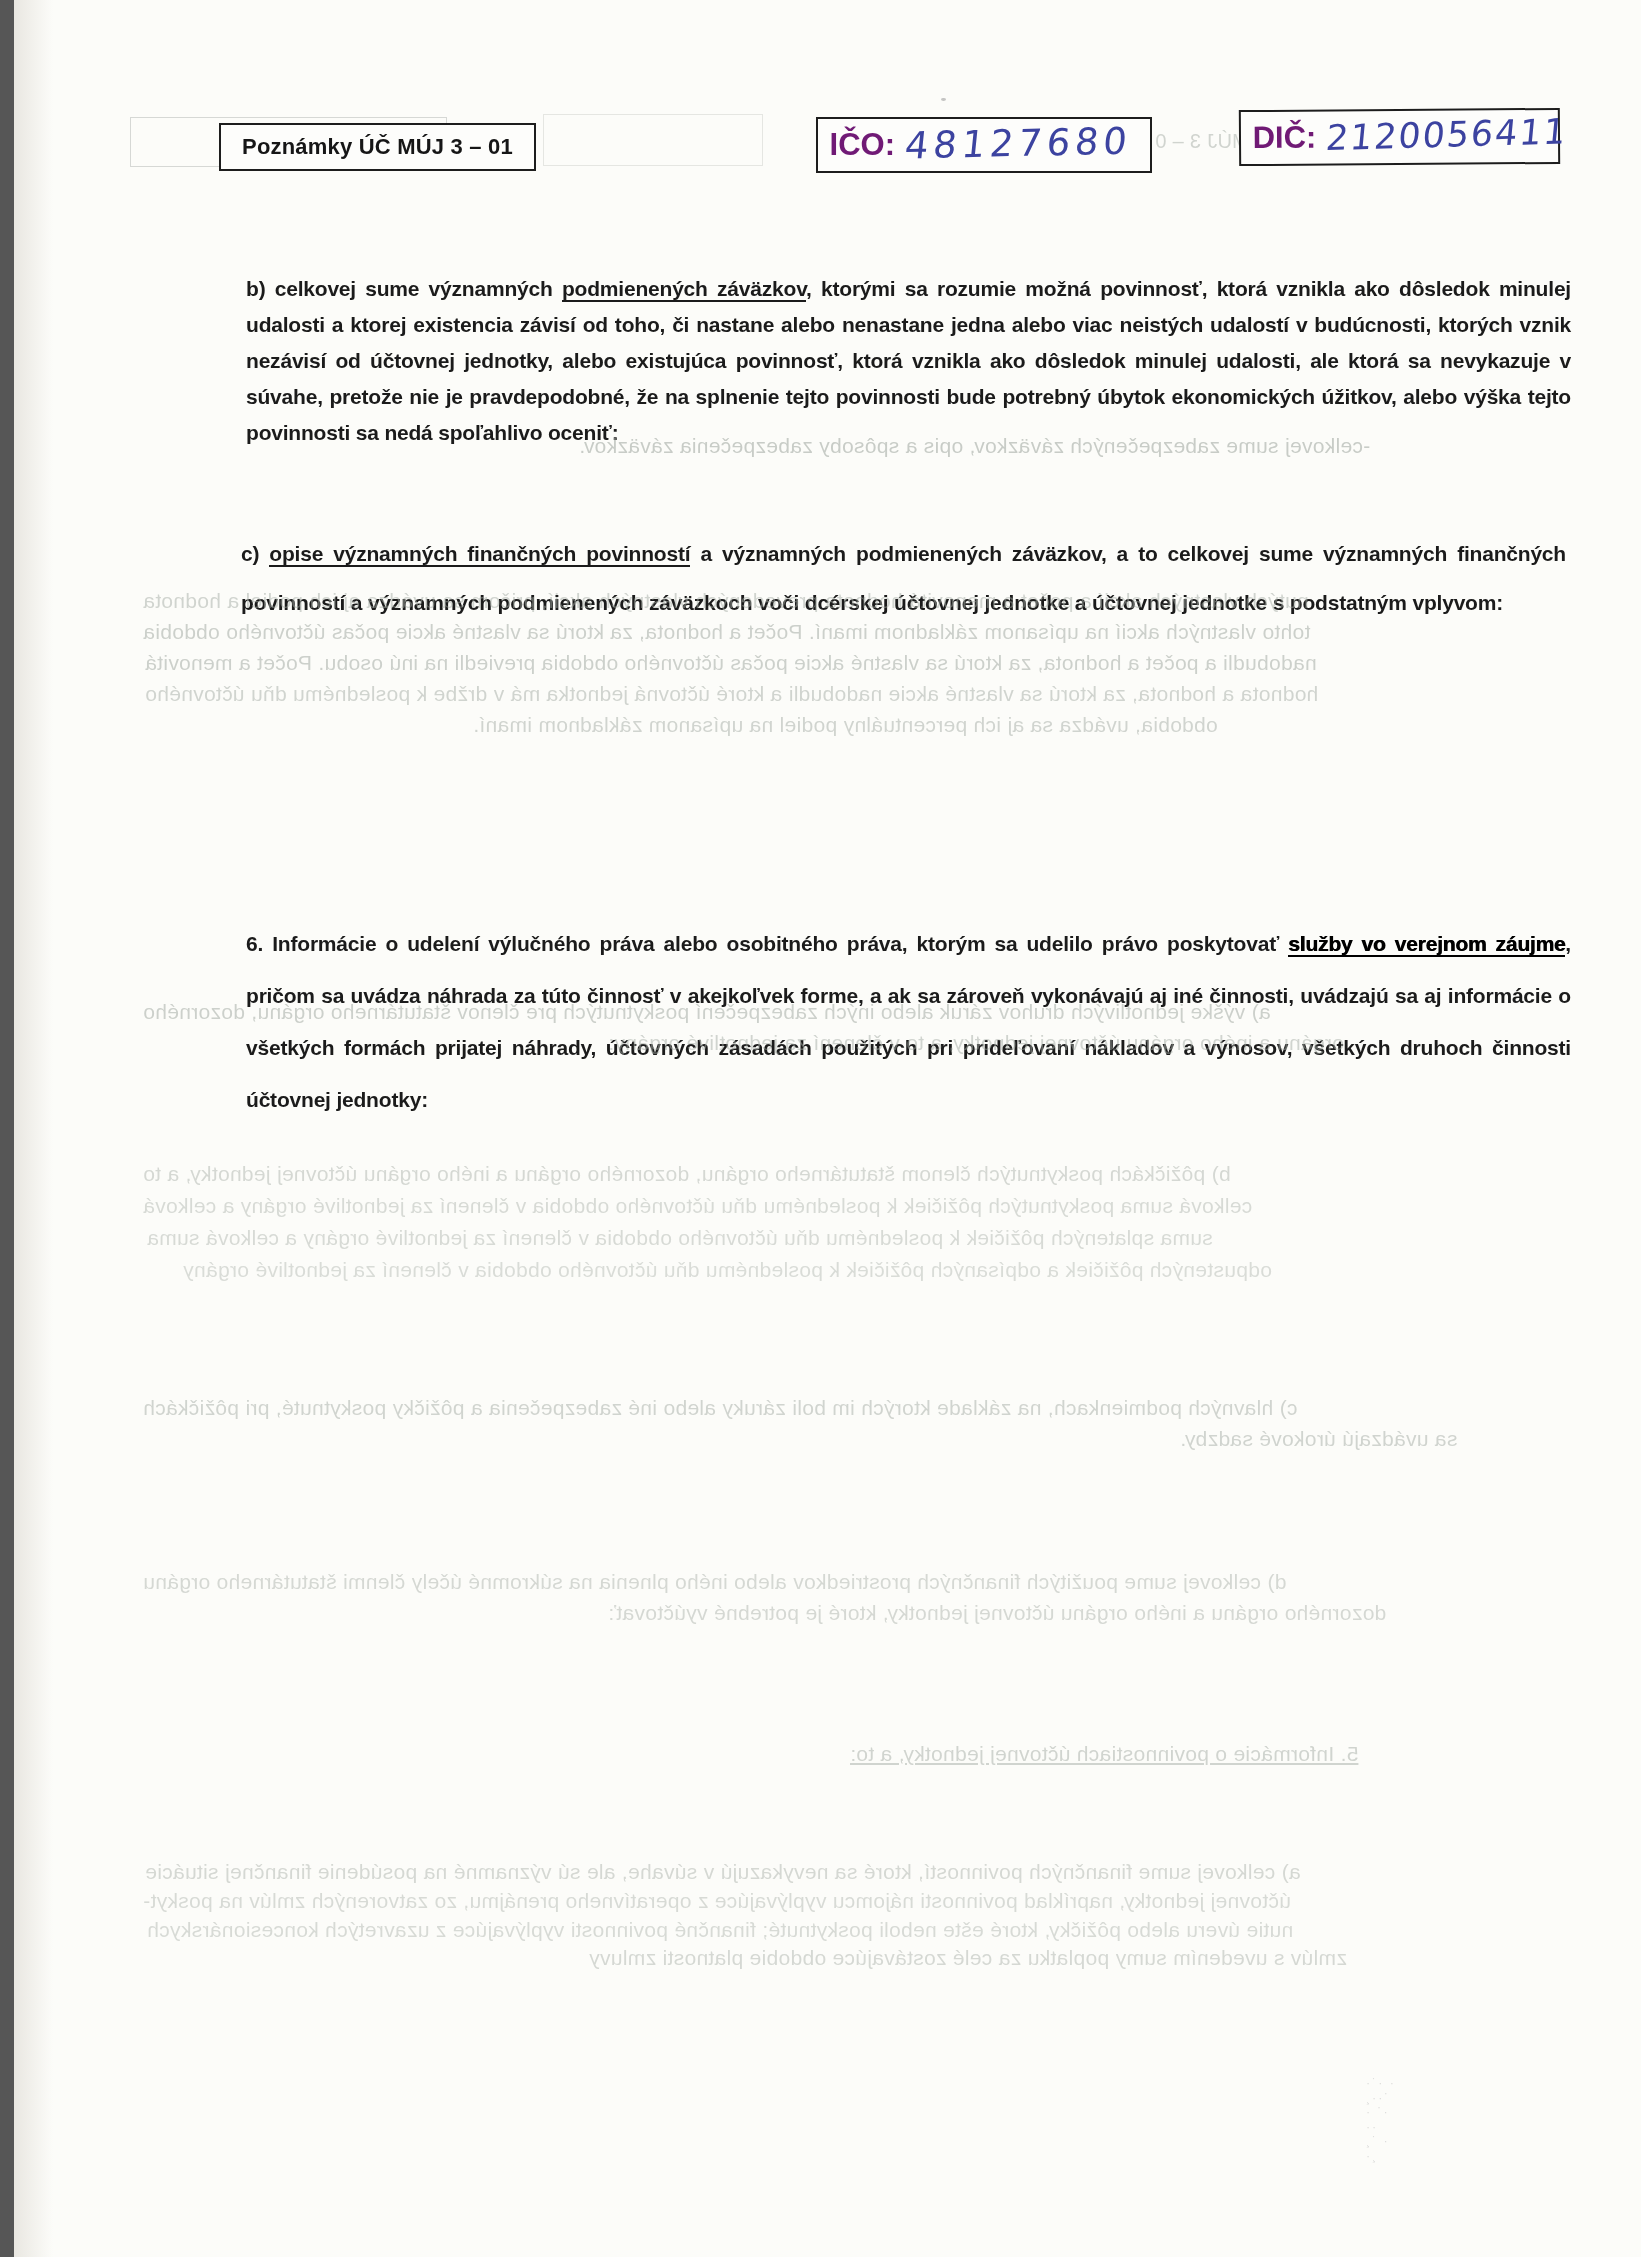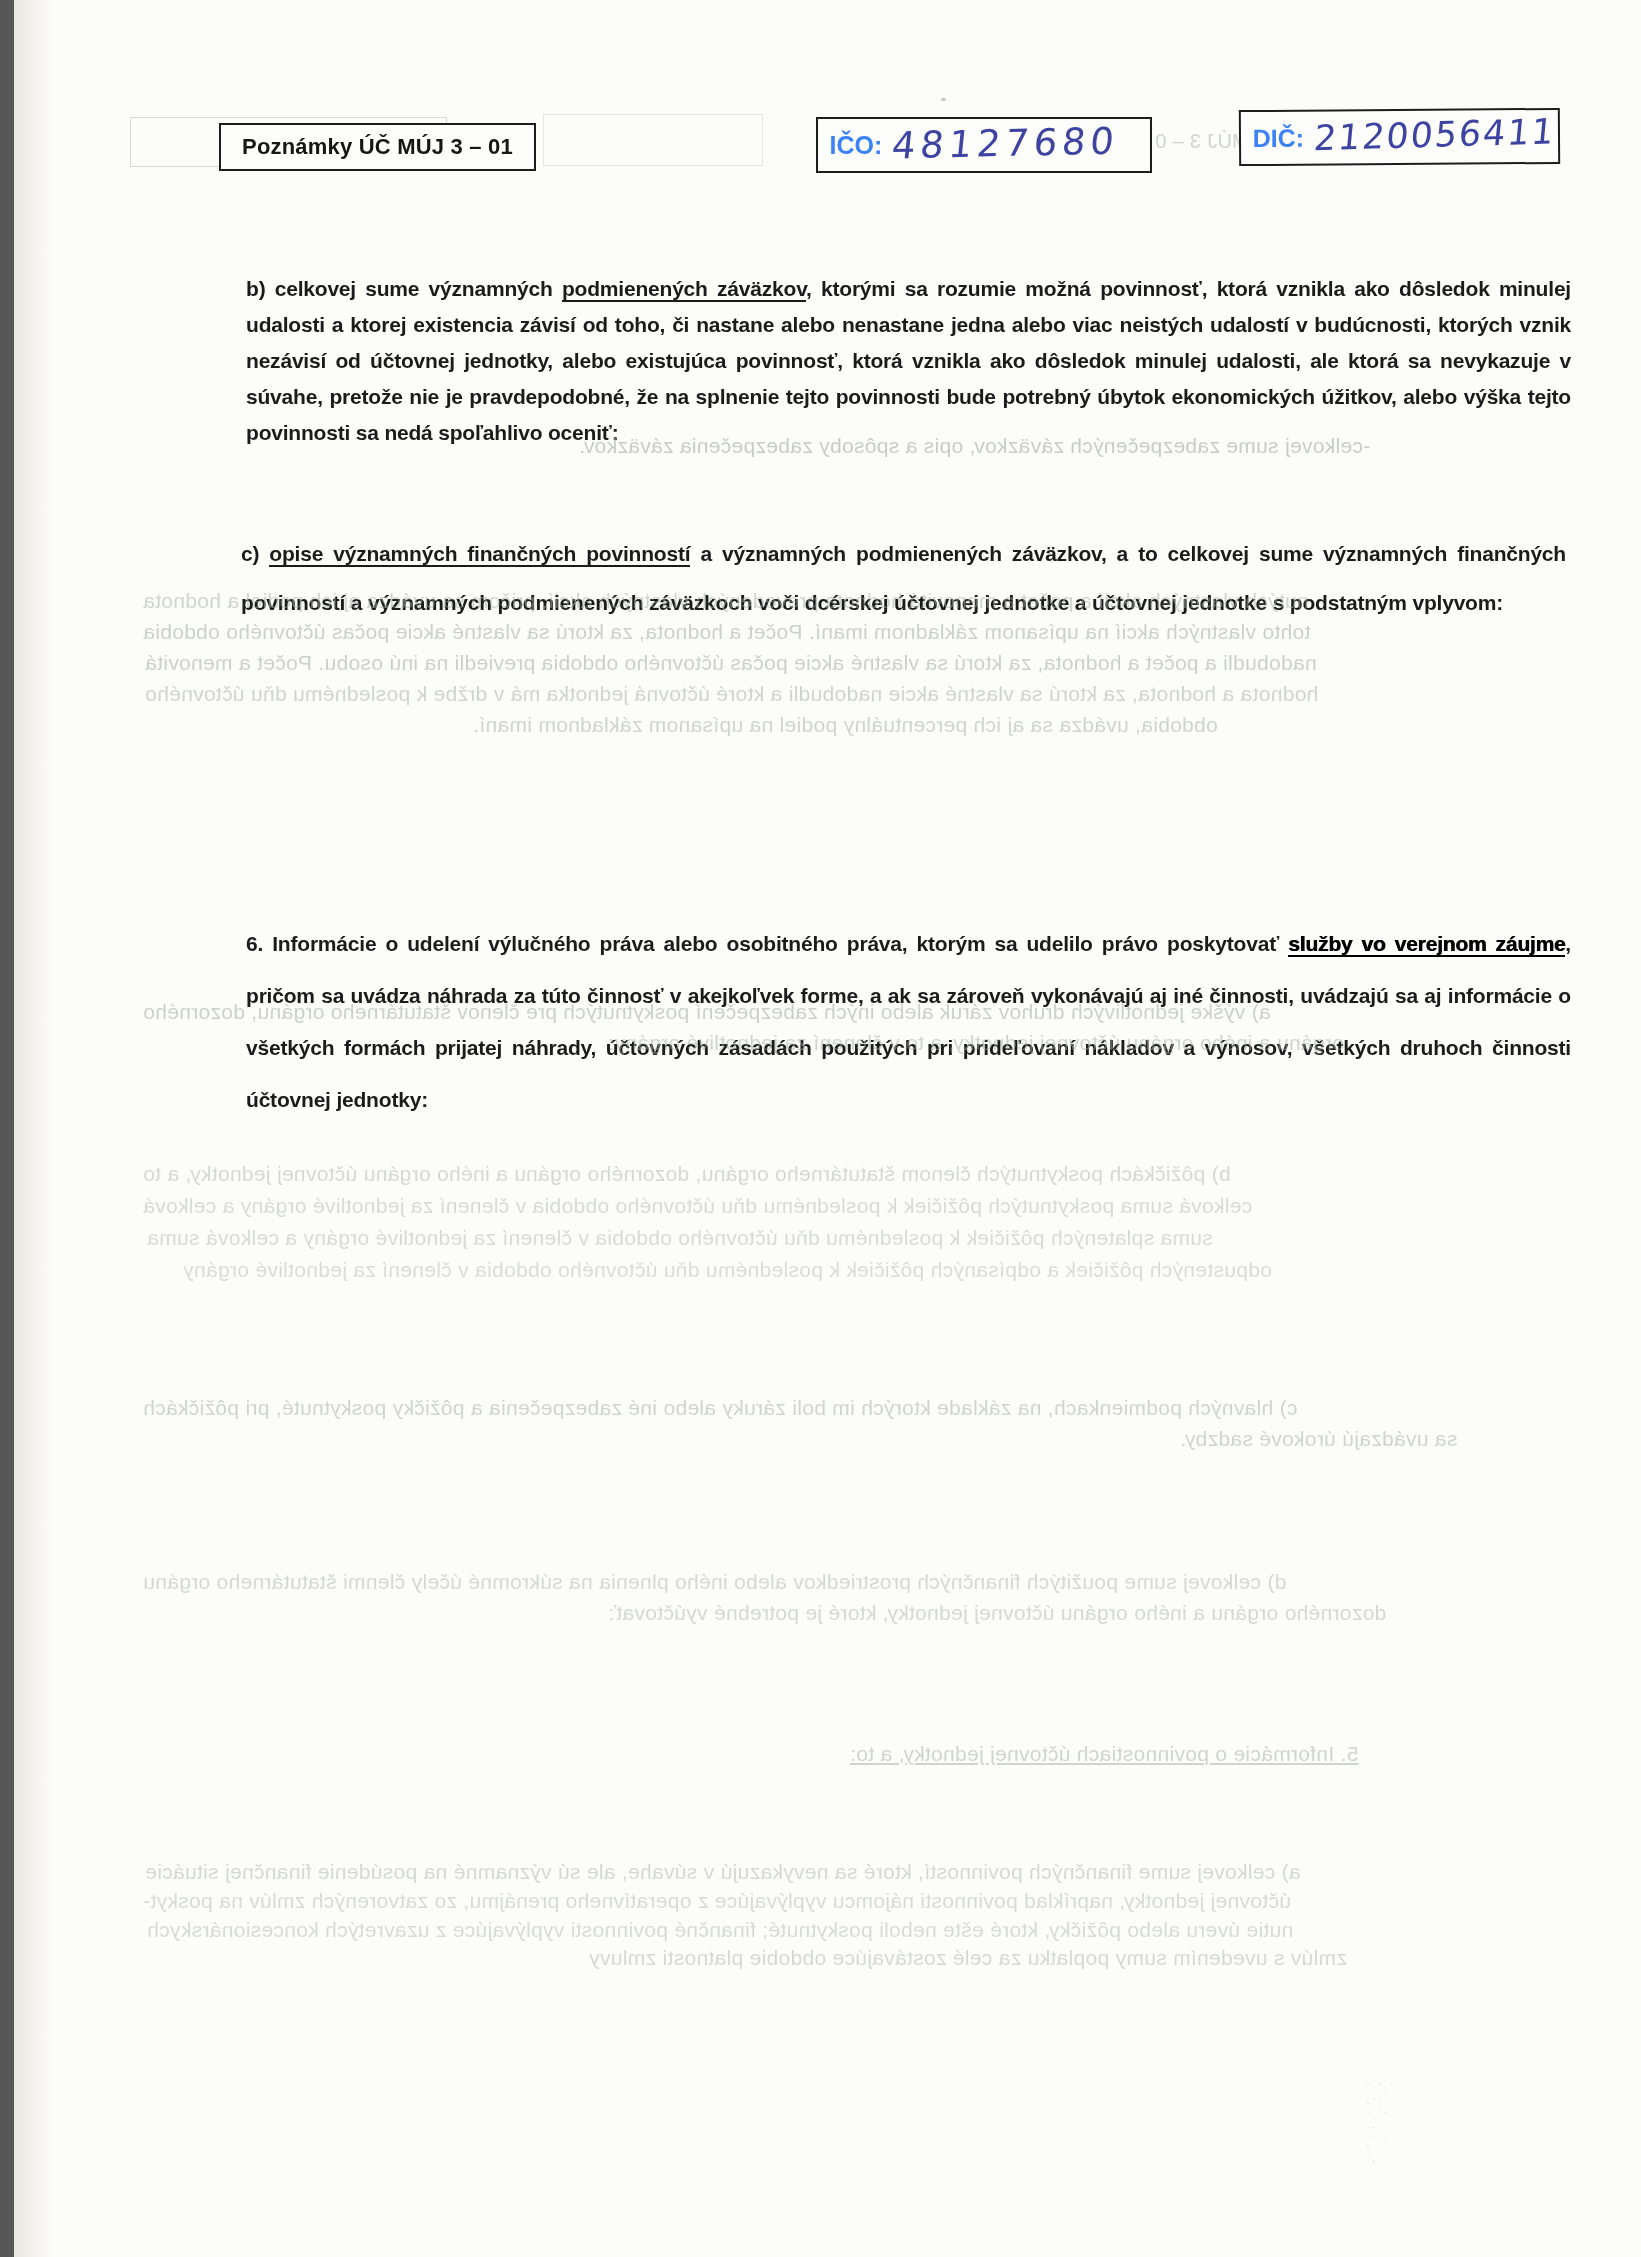--- a/index.html
+++ b/index.html
@@ -24,21 +24,21 @@
     background:#fdfdfb;
     border:2.9px solid #1d1d1d;
     box-sizing:border-box;
     display:flex;align-items:center;
   }
   .hbox-title{
     justify-content:center;
     font-weight:bold;font-size:22px;letter-spacing:0.2px;color:#161616;
   }
   .hbox-label{
-    font-weight:bold;font-size:25px;color:#3b82f6;padding-left:11.6px;
+    font-weight:bold;font-size:31px;color:#701a75;padding-left:11.6px;
     white-space:nowrap;
   }
   .hand{
     font-family:"DejaVu Sans",sans-serif;
     color:#3c43a0;
     font-size:37px;
     letter-spacing:4.8px;
     transform:rotate(-1.2deg) skewX(-7deg);
     white-space:nowrap;
     margin-left:9.7px;

